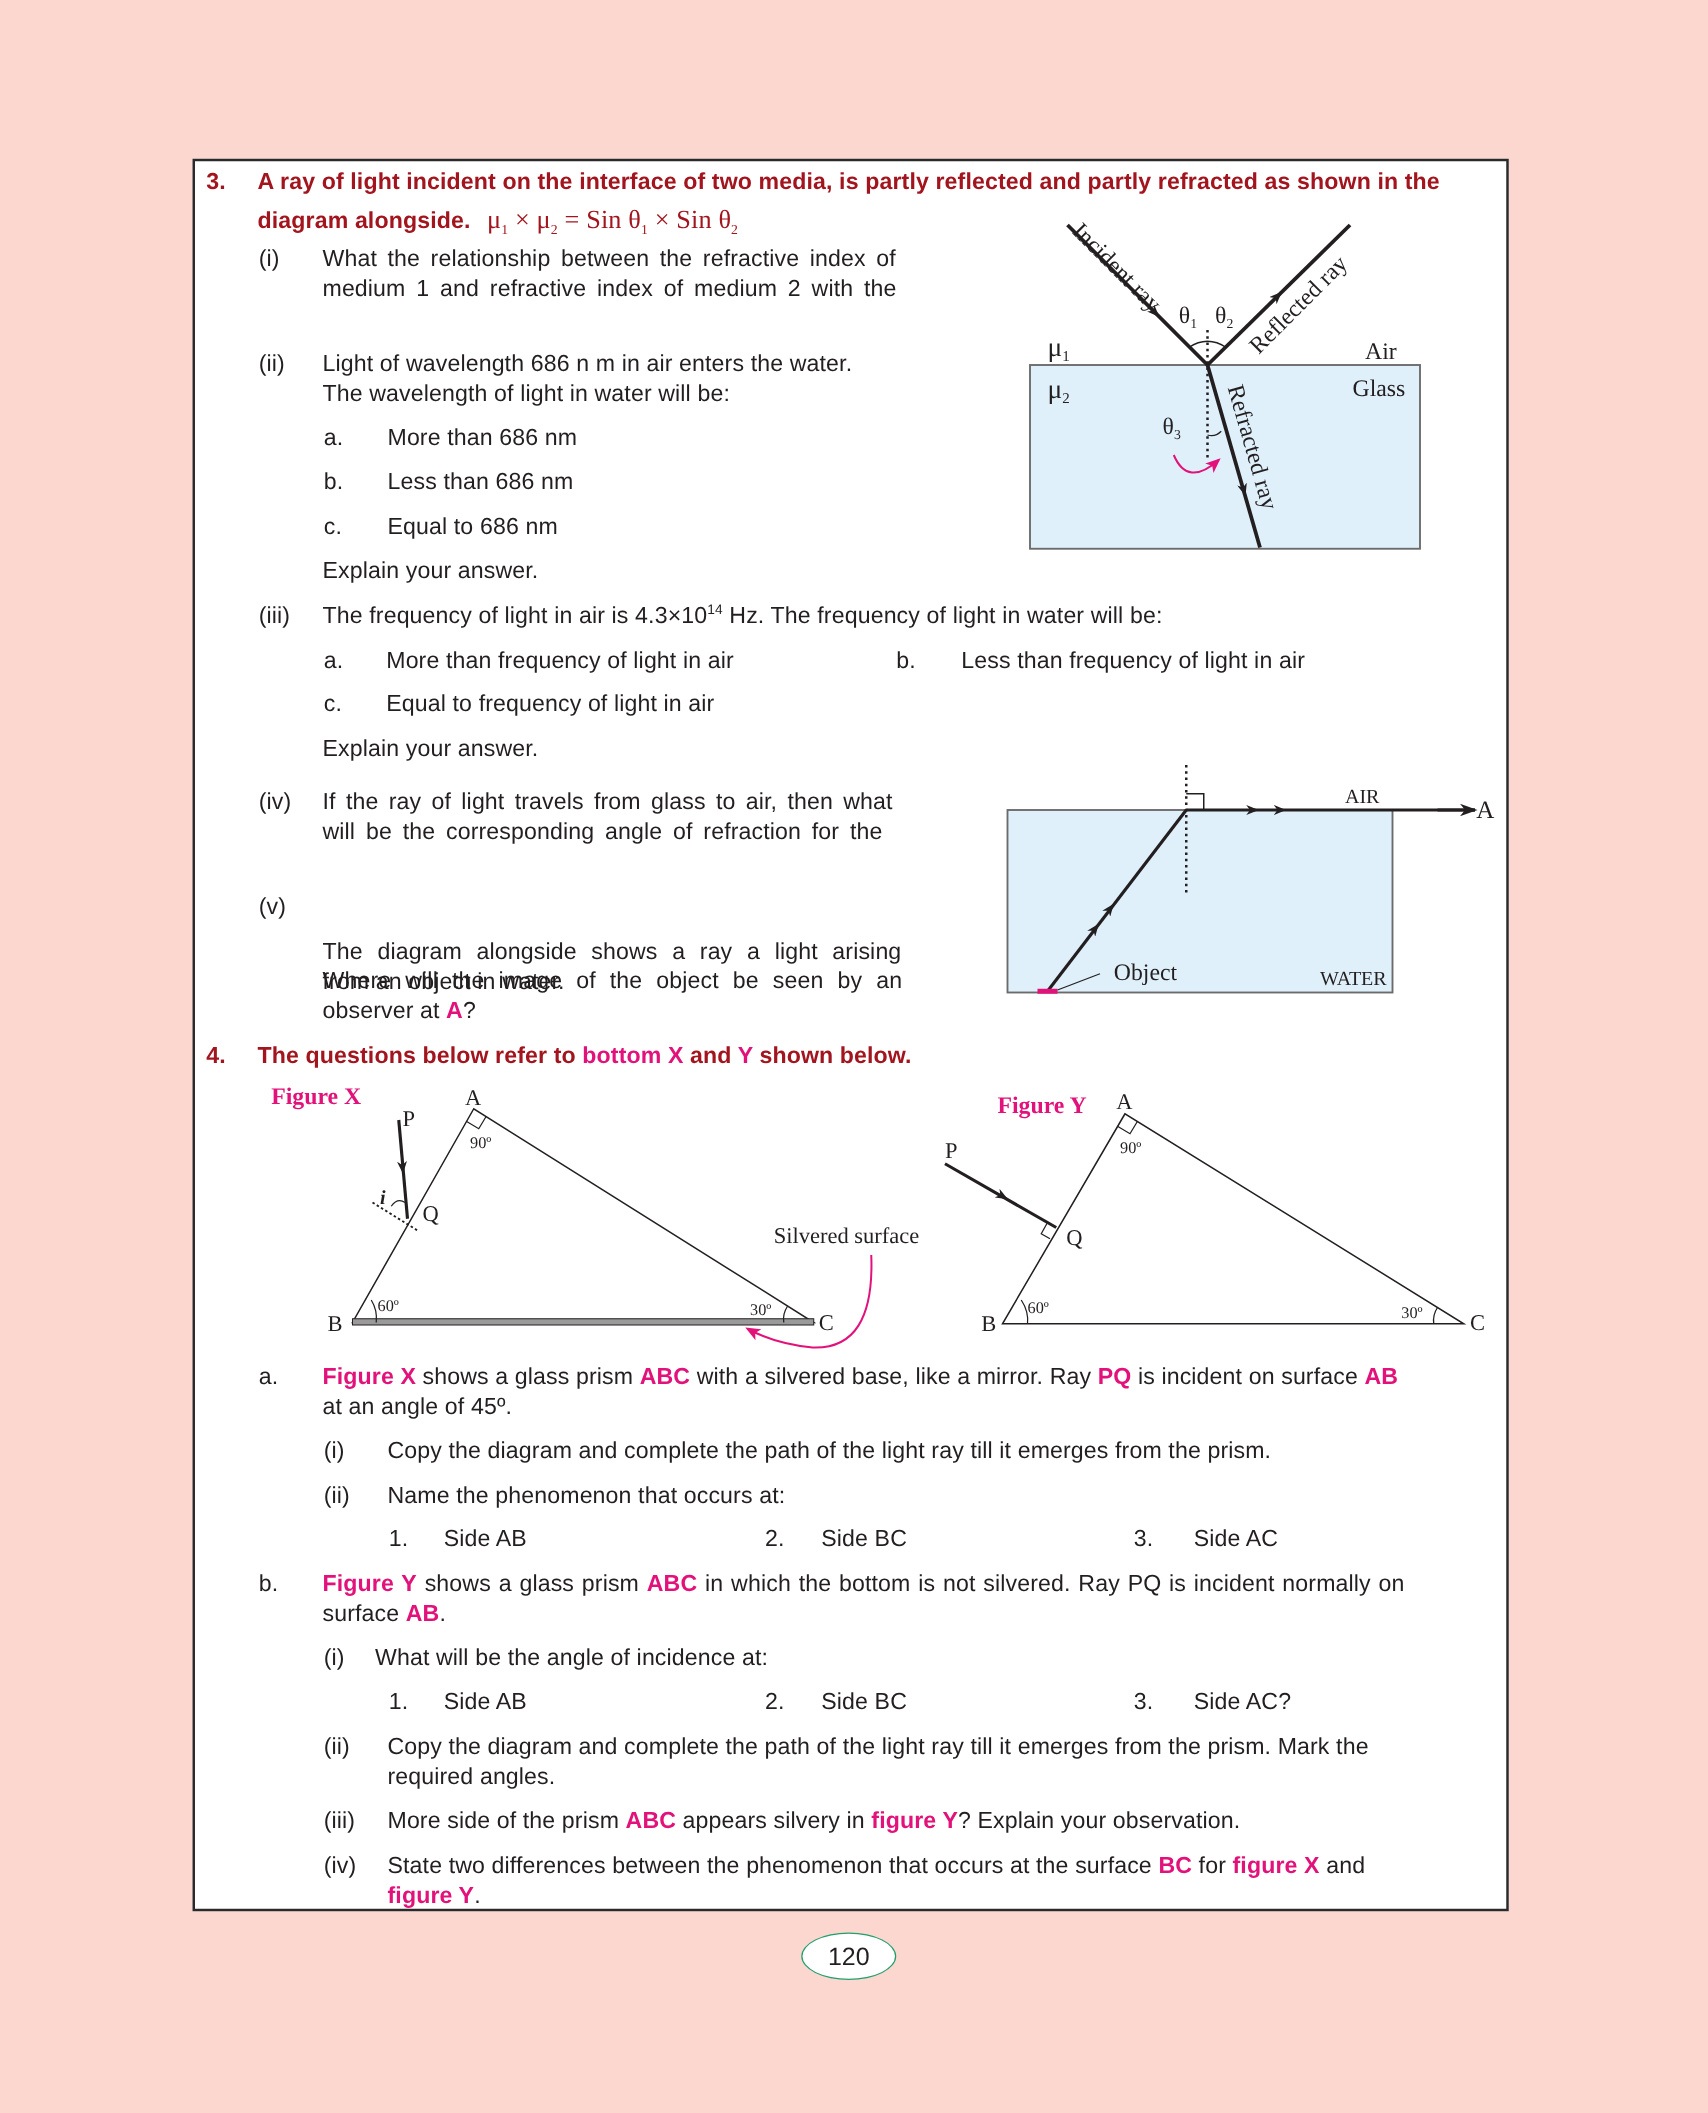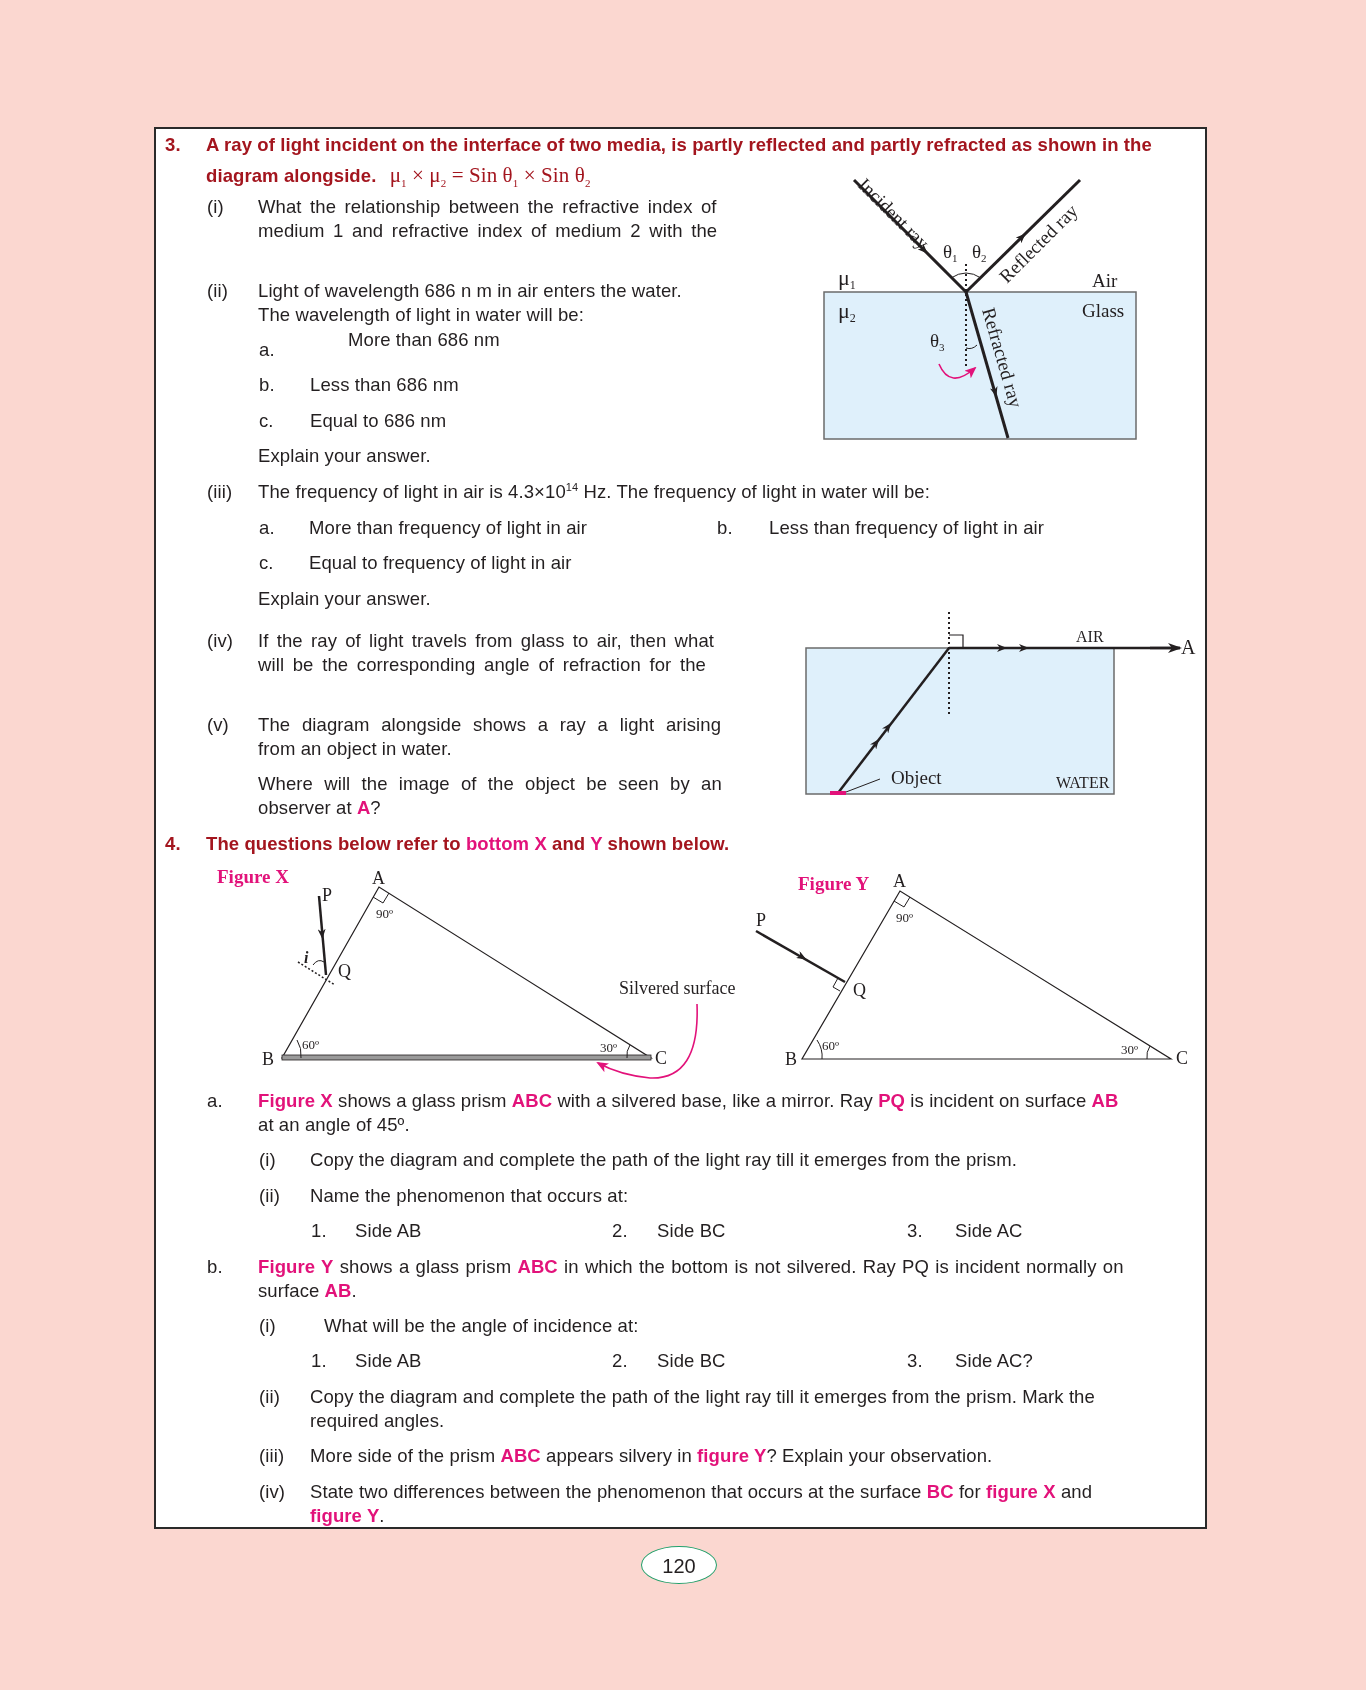--- a/index.html
+++ b/index.html
@@ -32,21 +32,21 @@
 <div class="t" style="left:207px;top:195px;">(i)</div>
 <div class="t" style="left:258px;top:195px;width:495px;">
   <div class="just" style="white-space:nowrap;word-spacing:3.2px;">What the relationship between the refractive index of</div>
   <div style="word-spacing:3.4px;">medium 1 and refractive index of medium 2 with the</div>
 </div>
 
 <div class="t" style="left:207px;top:279px;">(ii)</div>
 <div class="t" style="left:258px;top:279px;">Light of wavelength 686 n m in air enters the water.</div>
 <div class="t" style="left:258px;top:303px;">The wavelength of light in water will be:</div>
 <div class="t" style="left:259px;top:338px;">a.</div>
-<div class="t" style="left:310px;top:328px;margin-left:38px;">More than 686 nm</div>
+<div class="t" style="left:310px;top:338px;">More than 686 nm</div>
 <div class="t" style="left:259px;top:373px;">b.</div>
 <div class="t" style="left:310px;top:373px;">Less than 686 nm</div>
 <div class="t" style="left:259px;top:409px;">c.</div>
 <div class="t" style="left:310px;top:409px;">Equal to 686 nm</div>
 <div class="t" style="left:258px;top:444px;">Explain your answer.</div>
 
 <div class="t" style="left:207px;top:480px;">(iii)</div>
 <div class="t" style="left:258px;top:480px;"><span>The frequency of light in air is 4.3×10</span><sup>14</sup><span> Hz. The frequency of light in water will be:</span></div>
 <div class="t" style="left:259px;top:516px;">a.</div>
 <div class="t" style="left:309px;top:516px;">More than frequency of light in air</div>
@@ -57,21 +57,21 @@
 <div class="t" style="left:258px;top:587px;">Explain your answer.</div>
 
 <div class="t" style="left:207px;top:629px;">(iv)</div>
 <div class="t" style="left:258px;top:629px;">
   <div style="word-spacing:3px;">If the ray of light travels from glass to air, then what</div>
   <div style="word-spacing:3.4px;">will be the corresponding angle of refraction for the</div>
 </div>
 
 <div class="t" style="left:207px;top:713px;">(v)</div>
 <div class="t" style="left:258px;top:713px;">
-  <div style="word-spacing:6.5px;">The diagram alongside shows a ray a light arising</div>
+  <div style="word-spacing:6.5px;margin-top:36px;">The diagram alongside shows a ray a light arising</div>
   <div>from an object in water.</div>
 </div>
 <div class="t" style="left:258px;top:772px;word-spacing:6px;">Where will the image of the object be seen by an</div>
 <div class="t" style="left:258px;top:796px;"><span>observer at </span><span class="pk">A</span><span>?</span></div>
 
 <svg style="position:absolute;left:0;top:0;" width="1366" height="1690">
   <defs>
     <marker id="arr" markerWidth="10" markerHeight="8" refX="5" refY="4" orient="auto" markerUnits="userSpaceOnUse">
       <path d="M0,0 L10,4 L0,8 L3,4 Z" fill="#231f20"></path>
     </marker>
@@ -175,21 +175,21 @@
 <div class="t" style="left:355px;top:1219px;">Side AB</div>
 <div class="t" style="left:612px;top:1219px;">2.</div>
 <div class="t" style="left:657px;top:1219px;">Side BC</div>
 <div class="t" style="left:907px;top:1219px;">3.</div>
 <div class="t" style="left:955px;top:1219px;">Side AC</div>
 
 <div class="t" style="left:207px;top:1255px;">b.</div>
 <div class="t" style="left:258px;top:1255px;word-spacing:1px;"><span class="pk">Figure Y</span><span> shows a glass prism </span><span class="pk">ABC</span><span> in which the bottom is not silvered. Ray PQ is incident normally on</span></div>
 <div class="t" style="left:258px;top:1279px;"><span>surface </span><span class="pk">AB</span><span>.</span></div>
 <div class="t" style="left:259px;top:1314px;">(i)</div>
-<div class="t" style="left:324px;top:1314px;">What will be the angle of incidence at:</div>
+<div class="t" style="left:300px;top:1314px;">What will be the angle of incidence at:</div>
 <div class="t" style="left:311px;top:1349px;">1.</div>
 <div class="t" style="left:355px;top:1349px;">Side AB</div>
 <div class="t" style="left:612px;top:1349px;">2.</div>
 <div class="t" style="left:657px;top:1349px;">Side BC</div>
 <div class="t" style="left:907px;top:1349px;">3.</div>
 <div class="t" style="left:955px;top:1349px;">Side AC?</div>
 <div class="t" style="left:259px;top:1385px;">(ii)</div>
 <div class="t" style="left:310px;top:1385px;">Copy the diagram and complete the path of the light ray till it emerges from the prism. Mark the</div>
 <div class="t" style="left:310px;top:1409px;">required angles.</div>
 <div class="t" style="left:259px;top:1444px;">(iii)</div>

